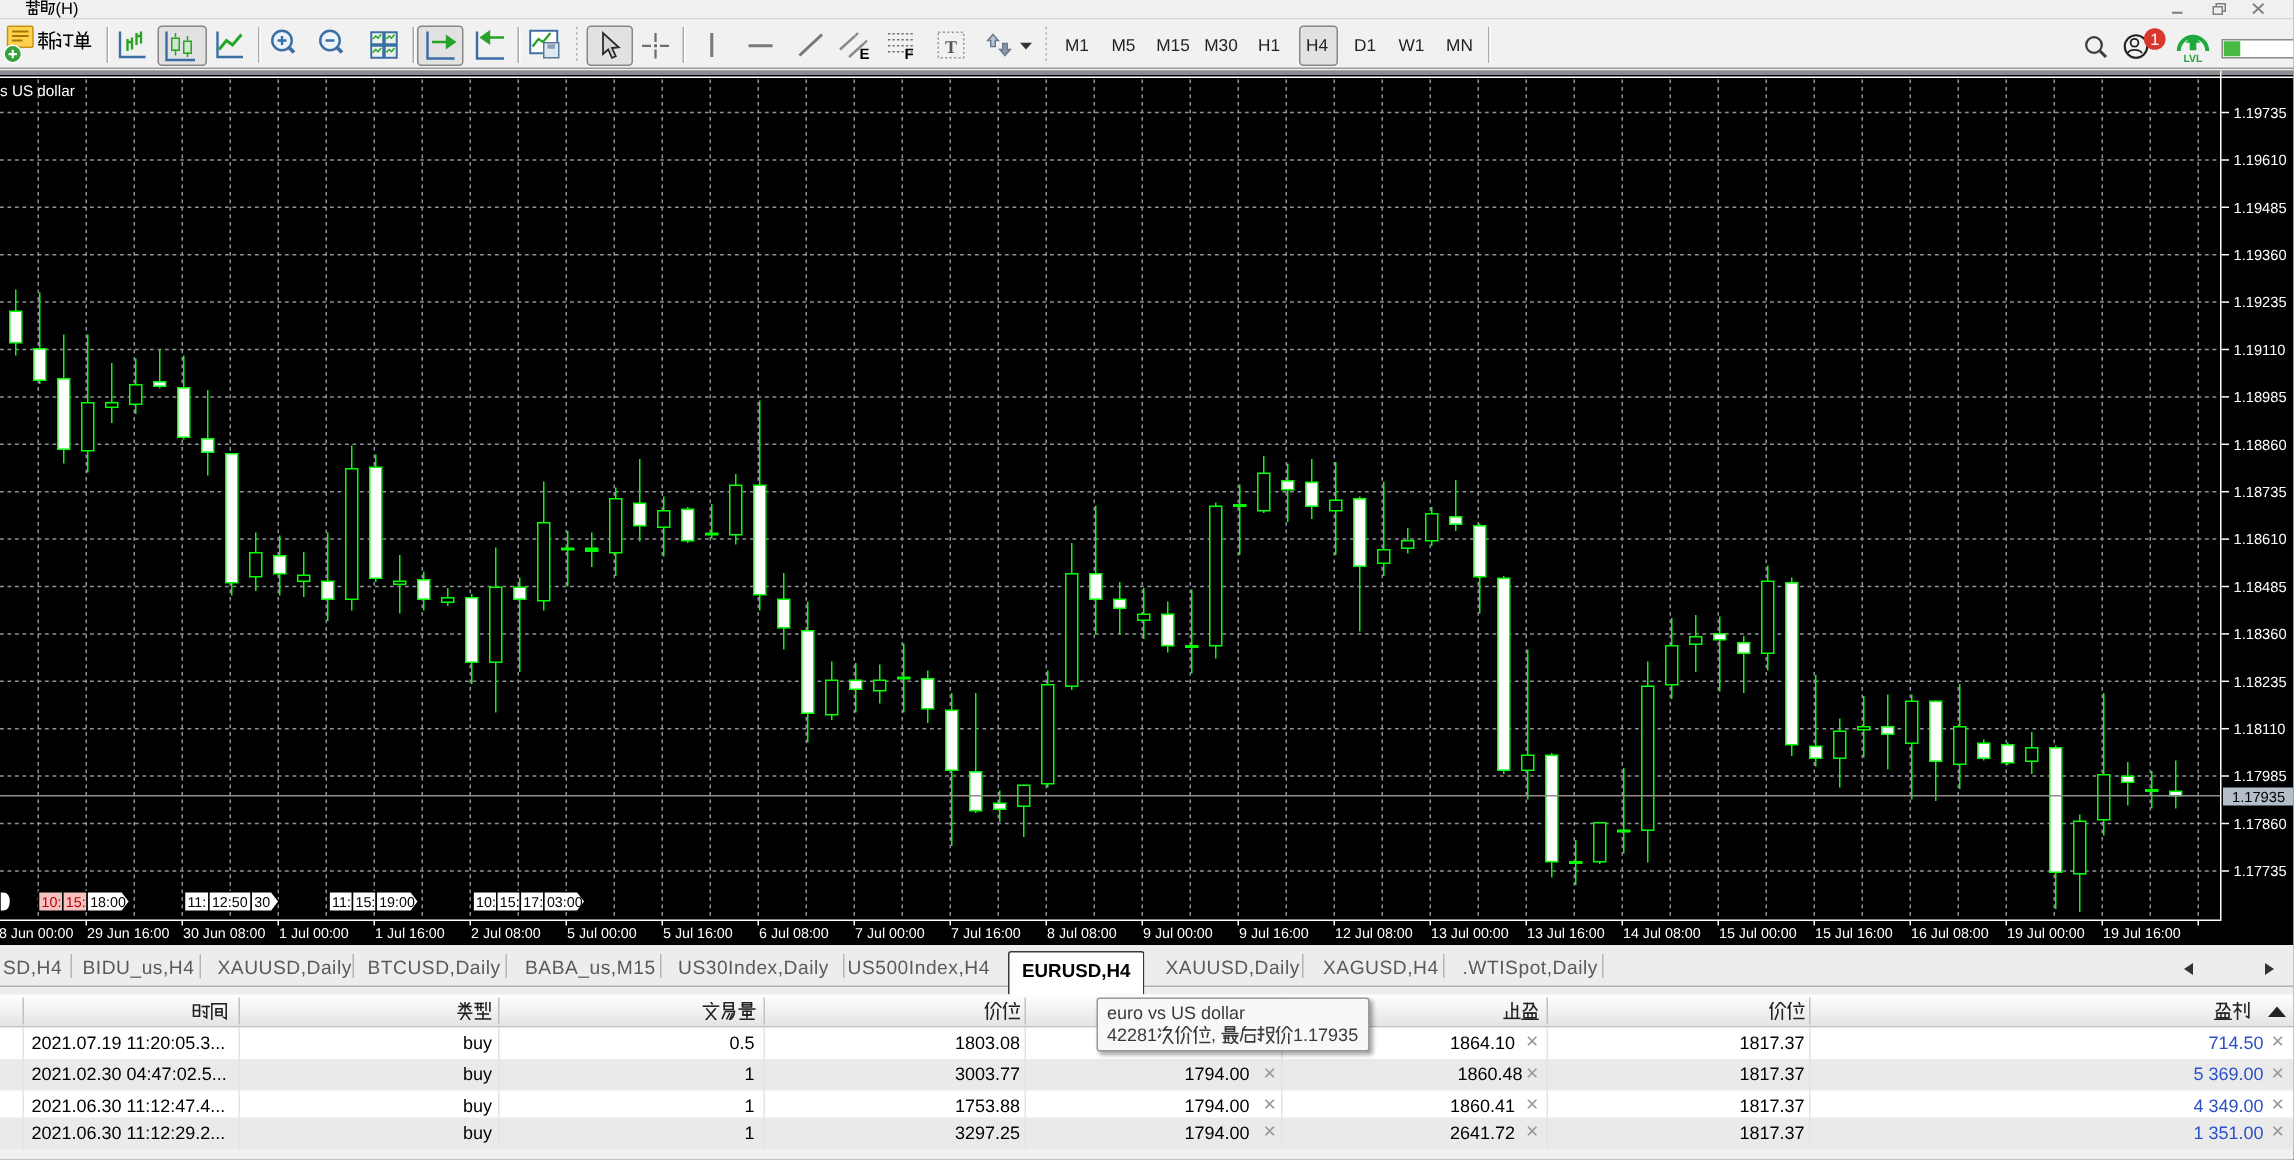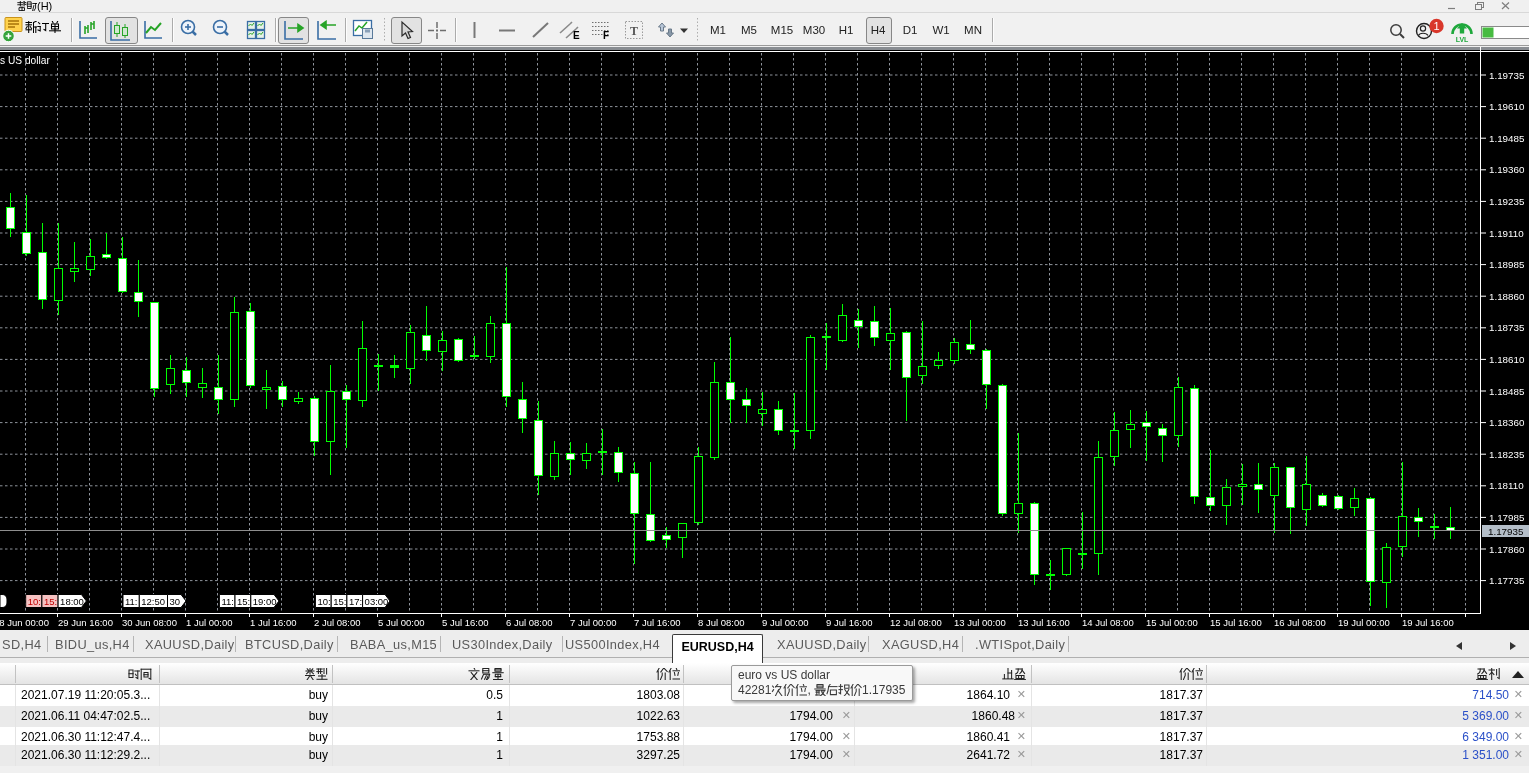--- a/index.html
+++ b/index.html
@@ -779,24 +779,24 @@
   </div>
 <div class="row" style="top:706px;height:21px;background:#eaeaea">
     <div class="vline" style="left:15px"></div>
     <div class="vline" style="left:159px"></div>
     <div class="vline" style="left:332px"></div>
     <div class="vline" style="left:509px"></div>
     <div class="vline" style="left:683px"></div>
     <div class="vline" style="left:854px"></div>
     <div class="vline" style="left:1031px"></div>
     <div class="vline" style="left:1206px"></div>
-    <div class="cell" style="left:21px">2021.06.11 04:47:02.5...</div>
+    <div class="cell" style="left:21px">2021.02.30 04:47:02.5...</div>
     <div class="cell" style="right:1201px">buy</div>
     <div class="cell" style="right:1026px">1</div>
-    <div class="cell" style="right:849px">1022.63</div>
+    <div class="cell" style="right:849px">3003.77</div>
     <div class="cell" style="right:696px">1794.00</div>
     <div class="cell x" style="right:678px">✕</div>
     <div class="cell" style="right:514px">1860.48</div>
     <div class="cell x" style="right:503px">✕</div>
     <div class="cell" style="right:326px">1817.37</div>
     <div class="cell blue" style="right:20px">5 369.00</div>
     <div class="cell x" style="right:6px">✕</div>
   </div>
 <div class="row" style="top:727px;height:22px;background:#fff">
     <div class="vline" style="left:15px"></div>
@@ -809,21 +809,21 @@
     <div class="vline" style="left:1206px"></div>
     <div class="cell" style="left:21px">2021.06.30 11:12:47.4...</div>
     <div class="cell" style="right:1201px">buy</div>
     <div class="cell" style="right:1026px">1</div>
     <div class="cell" style="right:849px">1753.88</div>
     <div class="cell" style="right:696px">1794.00</div>
     <div class="cell x" style="right:678px">✕</div>
     <div class="cell" style="right:519px">1860.41</div>
     <div class="cell x" style="right:503px">✕</div>
     <div class="cell" style="right:326px">1817.37</div>
-    <div class="cell blue" style="right:20px">6 349.00</div>
+    <div class="cell blue" style="right:20px">4 349.00</div>
     <div class="cell x" style="right:6px">✕</div>
   </div>
 <div class="row" style="top:745px;height:21px;background:#eaeaea">
     <div class="vline" style="left:15px"></div>
     <div class="vline" style="left:159px"></div>
     <div class="vline" style="left:332px"></div>
     <div class="vline" style="left:509px"></div>
     <div class="vline" style="left:683px"></div>
     <div class="vline" style="left:854px"></div>
     <div class="vline" style="left:1031px"></div>

